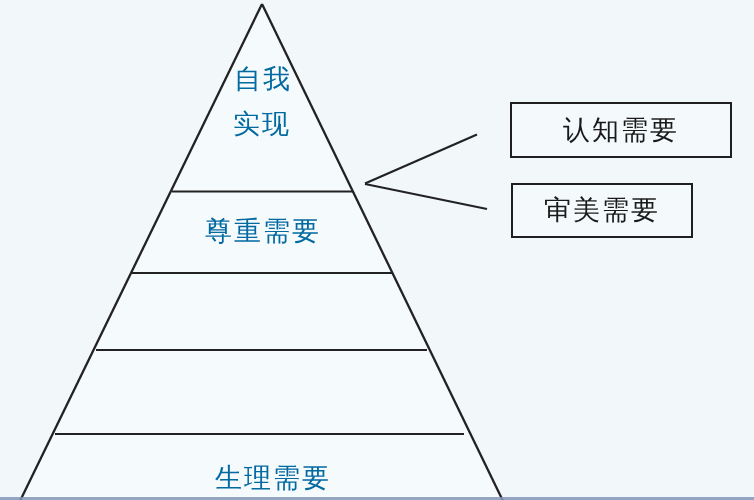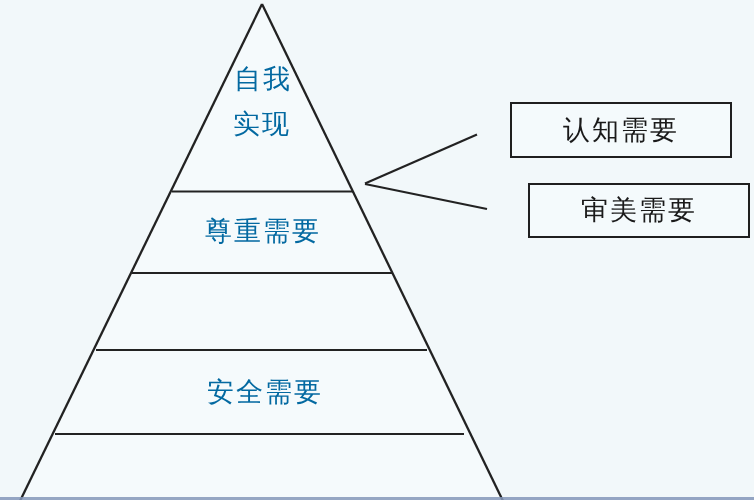--- a/index.html
+++ b/index.html
@@ -73,24 +73,24 @@
     <line x1="55" y1="434" x2="464" y2="434" stroke="#222222" stroke-width="1.9"></line>
 
     <line x1="365" y1="183.5" x2="477" y2="134.5" stroke="#222222" stroke-width="2.2"></line>
     <line x1="365" y1="184" x2="487" y2="209" stroke="#222222" stroke-width="2.2"></line>
   </svg>
 
   <div class="pyr-label" style="left:263px; top:79px;">自我</div>
   <div class="pyr-label" style="left:262px; top:124px;">实现</div>
 
   <div class="pyr-label" style="left:263px; top:233px;font-family:Liberation Mono, monospace;">尊重需要</div>
-  <div class="pyr-label" style="left:265px; top:392px;">安全需要</div>
+  <div class="pyr-label" style="left:273px; top:478px;">生理需要</div>
 
   <div class="side-box" style="left:510px; top:102px; width:222px; height:56px;">
     <span class="box-label">认知需要</span>
   </div>
-  <div class="side-box" style="left:528px; top:183px; width:222px; height:55px;">
+  <div class="side-box" style="left:511px; top:183px; width:182px; height:55px;">
     <span class="box-label">审美需要</span>
   </div>
 
   <div class="bottom-strip"></div>
 
 </div>
 
 </body></html>

